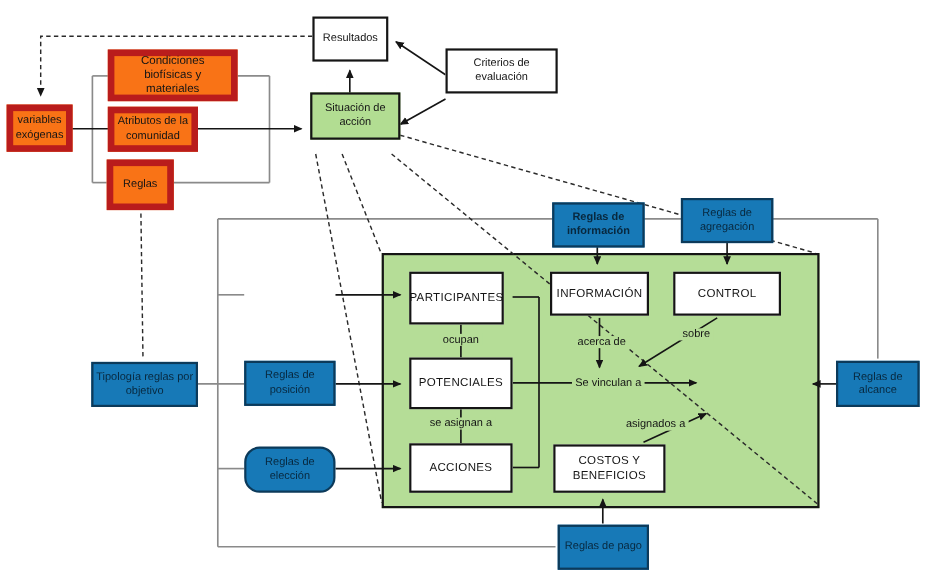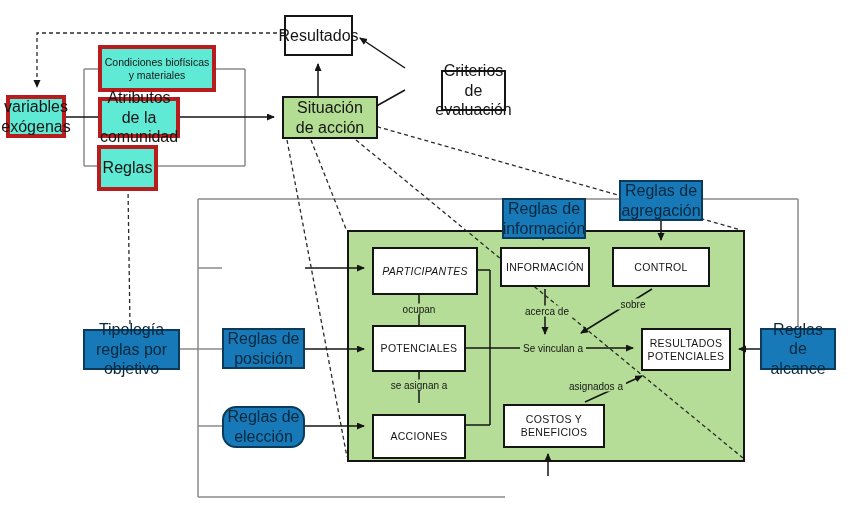--- a/index.html
+++ b/index.html
@@ -2,24 +2,24 @@
 <html><head>
 <meta charset="utf-8">
 <style>
   html,body{margin:0;padding:0;background:#fff;}
   #stage{
     position:relative;width:850px;height:528px;overflow:hidden;
     font-family:"Liberation Sans",sans-serif;background:#ffffff;
   }
   .box{
     position:absolute;display:flex;align-items:center;justify-content:center;
-    text-align:center;box-sizing:border-box;line-height:1.22;font-size:16px;
+    text-align:center;box-sizing:border-box;line-height:1.22;font-size:10px;
     z-index:3;padding:1px 2px;
   }
-  .yellow{background:#5eead4;border:4px solid #b91c1c;color:#151515;}
+  .yellow{background:#f97316;border:6px solid #b91c1c;color:#151515;}
   .blue{background:#1779B7;border:2px solid #0C3A5A;color:#08283E;}
   .whitebox{background:#ffffff;border:2px solid #151515;color:#151515;}
   .greenbox{background:#B2DD92;border:2px solid #151515;color:#151515;}
   .caps{font-size:10.5px;letter-spacing:.3px;}
   .arena{
     position:absolute;left:347px;top:230px;width:398px;height:232px;
     background:#B5DD97;border:2px solid #151515;box-sizing:border-box;z-index:1;
   }
   .lbl{
     position:absolute;transform:translate(-50%,-50%);font-size:10px;
@@ -95,36 +95,36 @@
       <path d="M585 402 L642 376"></path>
     </g>
   </svg>
 
   <div class="box yellow" style="left:6px;top:95px;width:60px;height:43px;">variables exógenas</div>
   <div class="box yellow" style="left:98px;top:45px;width:118px;height:47px;font-size:10.5px;">Condiciones biofísicas y materiales</div>
   <div class="box yellow" style="left:98px;top:97px;width:82px;height:41px;">Atributos de la comunidad</div>
   <div class="box yellow" style="left:97px;top:145px;width:61px;height:46px;">Reglas</div>
 
   <div class="box whitebox" style="left:284px;top:15px;width:69px;height:41px;">Resultados</div>
-  <div class="box whitebox" style="left:405px;top:70px;width:65px;height:41px;margin-left:36px;">Criterios de evaluación</div>
-  <div class="box greenbox" style="left:282px;top:96px;width:96px;height:43px;">Situación de acción</div>
+  <div class="box whitebox" style="left:405px;top:44px;width:102px;height:41px;">Criterios de evaluación</div>
+  <div class="box greenbox" style="left:282px;top:84px;width:82px;height:43px;">Situación de acción</div>
 
-  <div class="box blue" style="left:502px;top:198px;width:84px;height:41px;">Reglas de información</div>
+  <div class="box blue" style="left:502px;top:184px;width:84px;height:41px;font-weight:bold;">Reglas de información</div>
   <div class="box blue" style="left:619px;top:180px;width:84px;height:41px;">Reglas de agregación</div>
   <div class="box blue" style="left:83px;top:329px;width:97px;height:41px;">Tipología reglas por objetivo</div>
   <div class="box blue" style="left:222px;top:328px;width:83px;height:41px;">Reglas de posición</div>
   <div class="box blue" style="left:222px;top:406px;width:83px;height:42px;border-radius:14px;">Reglas de elección</div>
   <div class="box blue" style="left:760px;top:328px;width:76px;height:42px;">Reglas de alcance</div>
+  <div class="box blue" style="left:507px;top:477px;width:83px;height:41px;">Reglas de pago</div>
 
-  <div class="box whitebox caps" style="left:372px;top:247px;width:106px;height:48px;font-style:italic;">PARTICIPANTES</div>
+  <div class="box whitebox caps" style="left:372px;top:247px;width:86px;height:48px;">PARTICIPANTES</div>
   <div class="box whitebox caps" style="left:372px;top:325px;width:94px;height:47px;">POTENCIALES</div>
-  <div class="box whitebox caps" style="left:372px;top:414px;width:94px;height:45px;">ACCIONES</div>
+  <div class="box whitebox caps" style="left:372px;top:403px;width:94px;height:45px;">ACCIONES</div>
   <div class="box whitebox caps" style="left:500px;top:247px;width:90px;height:40px;text-align:center;">INFORMACIÓN</div>
   <div class="box whitebox caps" style="left:612px;top:247px;width:98px;height:40px;">CONTROL</div>
-  <div class="box whitebox caps" style="left:641px;top:328px;width:90px;height:43px;">RESULTADOS POTENCIALES</div>
   <div class="box whitebox caps" style="left:503px;top:404px;width:102px;height:44px;">COSTOS Y BENEFICIOS</div>
 
   <div class="lbl on-green" style="left:419px;top:309px;">ocupan</div>
   <div class="lbl on-green" style="left:419px;top:385px;">se asignan a</div>
   <div class="lbl on-green" style="left:547px;top:311px;">acerca de</div>
   <div class="lbl on-green" style="left:633px;top:304px;">sobre</div>
   <div class="lbl on-green" style="left:553px;top:348px;">Se vinculan a</div>
   <div class="lbl on-green" style="left:596px;top:386px;">asignados a</div>
 
 </div>

